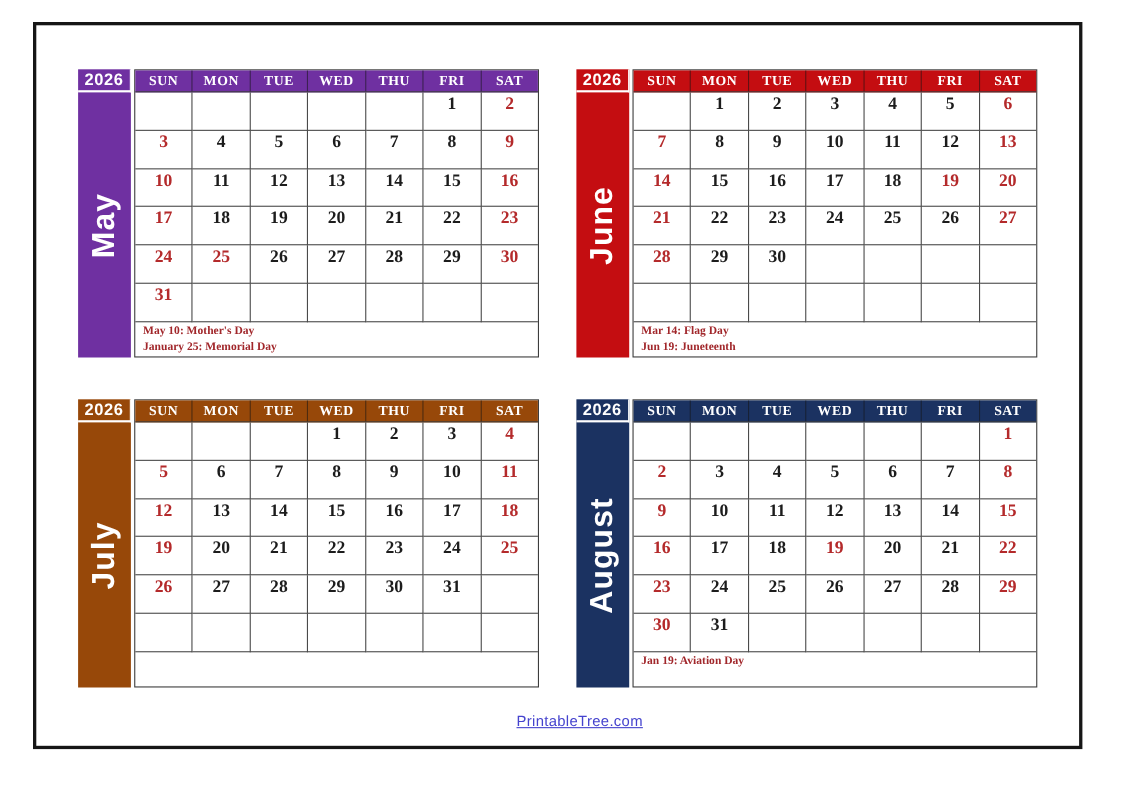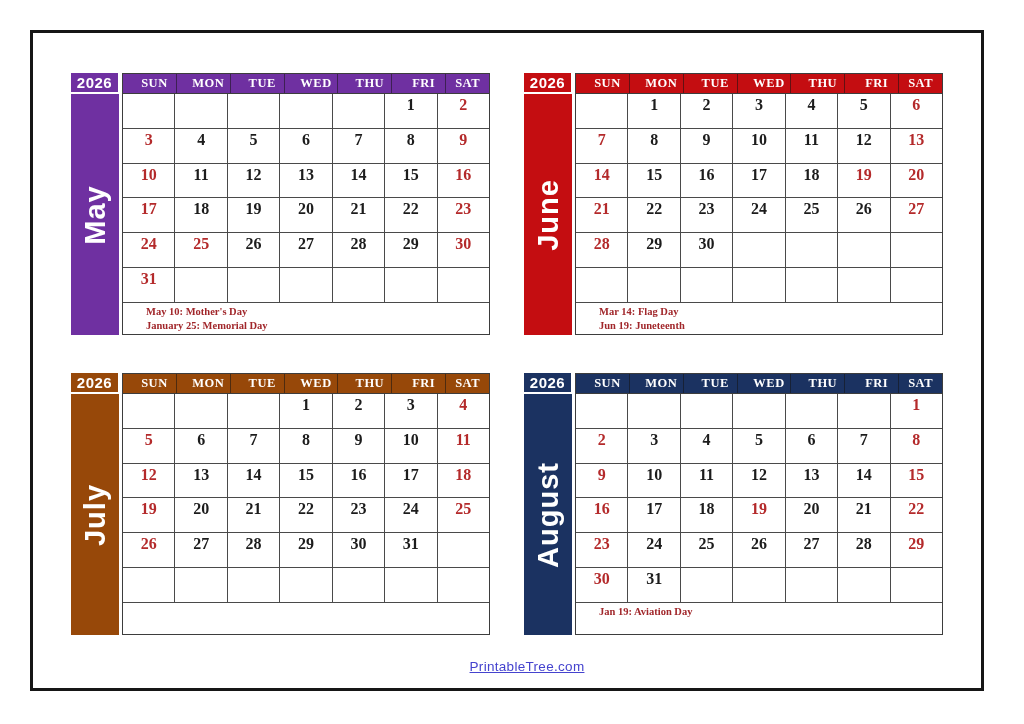--- a/index.html
+++ b/index.html
@@ -5,21 +5,21 @@
   * { box-sizing: border-box; margin: 0; padding: 0; }
   html, body {
     width: 1024px; height: 724px;
     background: #ffffff;
     font-family: "Liberation Sans", sans-serif;
     overflow: hidden;
     position: relative;
   }
   .frame {
     position: absolute;
-    left: 30px; top: 30px;
+    left: 30px; top: 20px;
     width: 954px; height: 661px;
     border: 3px solid #161616;
   }
   .cals {
     position: absolute;
     top: 40px; left: 0; right: 0;
     display: grid;
     grid-template-columns: 419px 419px;
     grid-auto-rows: 262px;
     gap: 38px 34px;
@@ -77,21 +77,21 @@
     flex: 1;
     display: flex;
     align-items: center;
     justify-content: center;
     color: #ffffff;
     font-family: "Liberation Serif", serif;
     font-weight: bold;
     font-size: 12.5px;
     letter-spacing: 0.5px;
   }
-  .dh:not(:last-child) { border-right: 1px solid rgba(20,20,20,0.55); margin-left: 10px; }
+  .dh:not(:last-child) { border-right: 1px solid rgba(20,20,20,0.55); }
   .weeks {
     flex: 1;
     display: flex;
     flex-direction: column;
   }
   .week { flex: 1; display: flex; }
   .cell {
     flex: 1;
     display: flex;
     justify-content: center;
@@ -101,21 +101,20 @@
     font-weight: bold;
     font-size: 16px;
     color: #1c1c1c;
     border-bottom: 1px solid #4a4a4a;
   }
   .cell:not(:last-child) { border-right: 1px solid #4a4a4a; }
   .cell.red { color: #b42a2b; }
   .notes {
     height: 31px;
     padding: 2px 6px 0 7px;
-    margin-left: 16px;
   }
   .note-line {
     font-family: "Liberation Serif", serif;
     font-weight: bold;
     font-size: 10.5px;
     line-height: 1.38;
     color: #a1272b;
   }
   .footer {
     position: absolute;

